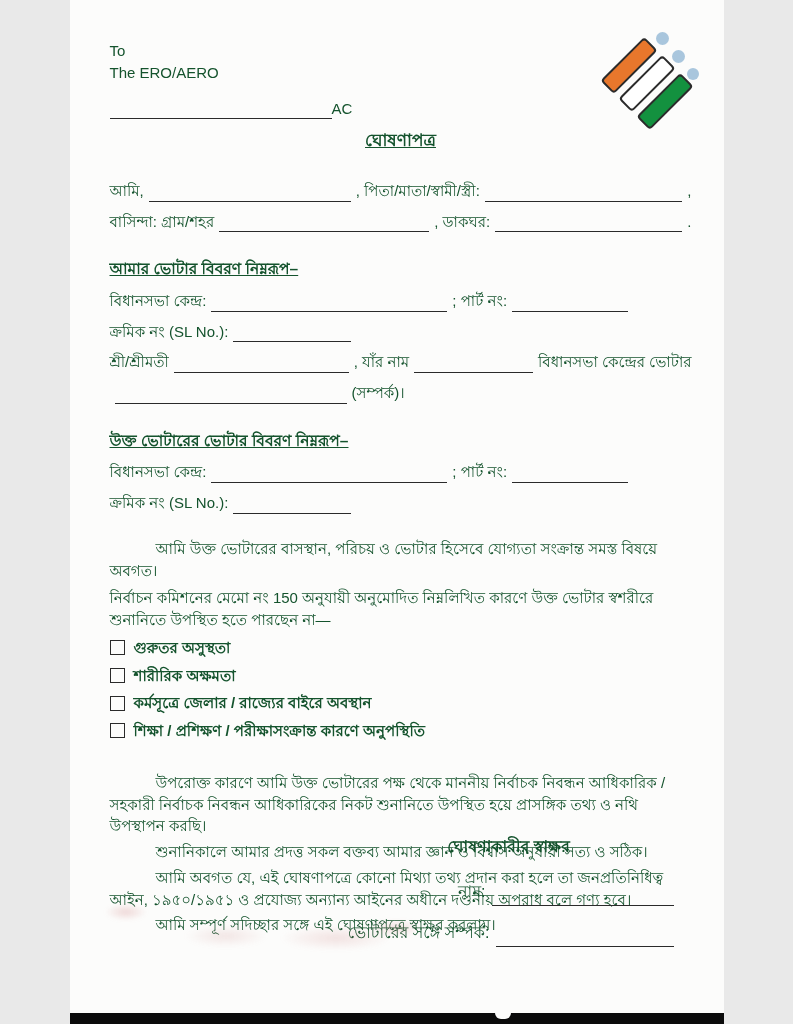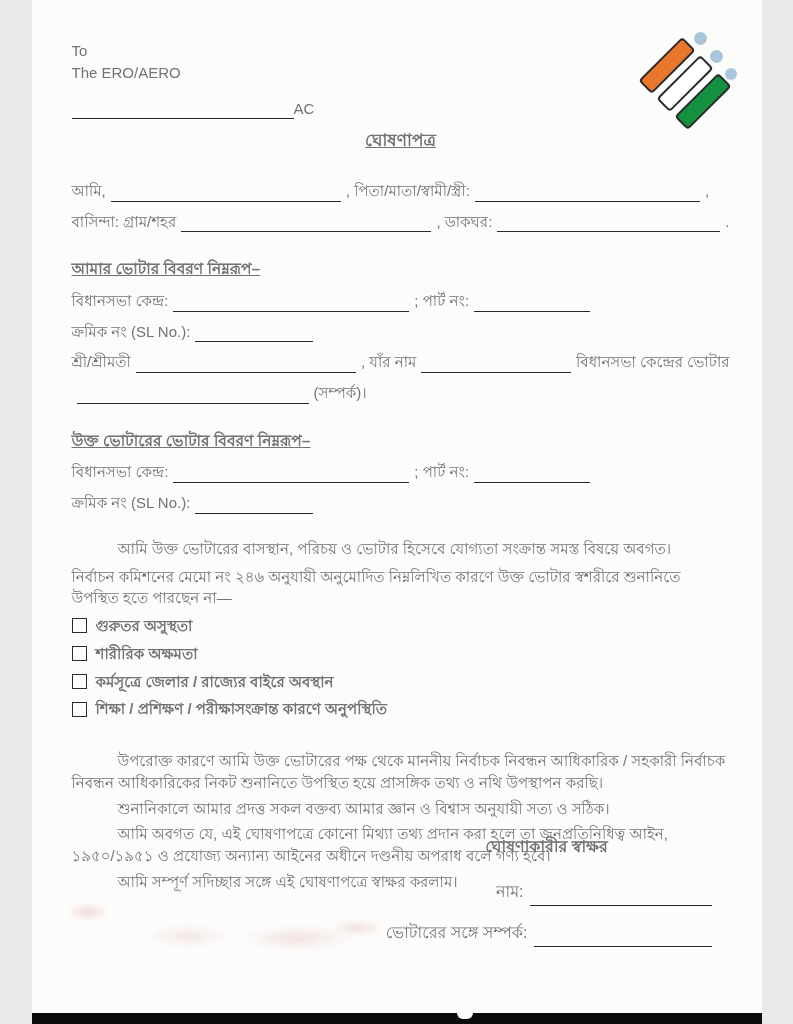--- a/index.html
+++ b/index.html
@@ -1,22 +1,22 @@
 <!DOCTYPE html>
 <html lang="bn"><head>
 <meta charset="utf-8">
 <style>
   html,body{margin:0;padding:0;background:#e9e9e9;}
   .page{
     position:relative;
-    width:730px;height:1024px;
+    width:654px;height:1024px;
     margin:0 auto;
     background:#fcfcfb;
     font-family:"Liberation Sans","DejaVu Sans",sans-serif;
-    color:#737373;
+    color:#14532d;
     overflow:hidden;
     box-sizing:border-box;
   }
   .content{
     position:absolute;left:40px;right:32px;top:40px;
     font-size:15px;line-height:1.45;
   }
   .addr-line{margin:0;}
   .ac-line{margin-top:14px;display:flex;align-items:flex-end;}
   .blank{display:inline-block;border-bottom:1.5px solid #2a2a2a;height:14px;vertical-align:baseline;}
@@ -146,21 +146,21 @@
       <span class="blank gap-s" style="width:236px;"></span>
       <span class="lbl">; পার্ট নং:</span>
       <span class="blank gap-s" style="width:116px;"></span>
     </div>
     <div class="formline">
       <span class="lbl">ক্রমিক নং (SL No.):</span>
       <span class="blank gap-s" style="width:118px;"></span>
     </div>
 
     <p class="para indent" style="margin-top:24px;">আমি উক্ত ভোটারের বাসস্থান, পরিচয় ও ভোটার হিসেবে যোগ্যতা সংক্রান্ত সমস্ত বিষয়ে অবগত।</p>
-    <p class="para" style="margin-top:6px;">নির্বাচন কমিশনের মেমো নং ২৪৬ অনুযায়ী অনুমোদিত নিম্নলিখিত কারণে উক্ত ভোটার স্বশরীরে শুনানিতে উপস্থিত হতে পারছেন না—</p>
+    <p class="para" style="margin-top:6px;">নির্বাচন কমিশনের মেমো নং 150 অনুযায়ী অনুমোদিত নিম্নলিখিত কারণে উক্ত ভোটার স্বশরীরে শুনানিতে উপস্থিত হতে পারছেন না—</p>
 
     <div class="checkrow">
       <span class="checkbox"></span>
       <span>গুরুতর অসুস্থতা</span>
     </div>
     <div class="checkrow">
       <span class="checkbox"></span>
       <span>শারীরিক অক্ষমতা</span>
     </div>
     <div class="checkrow">

